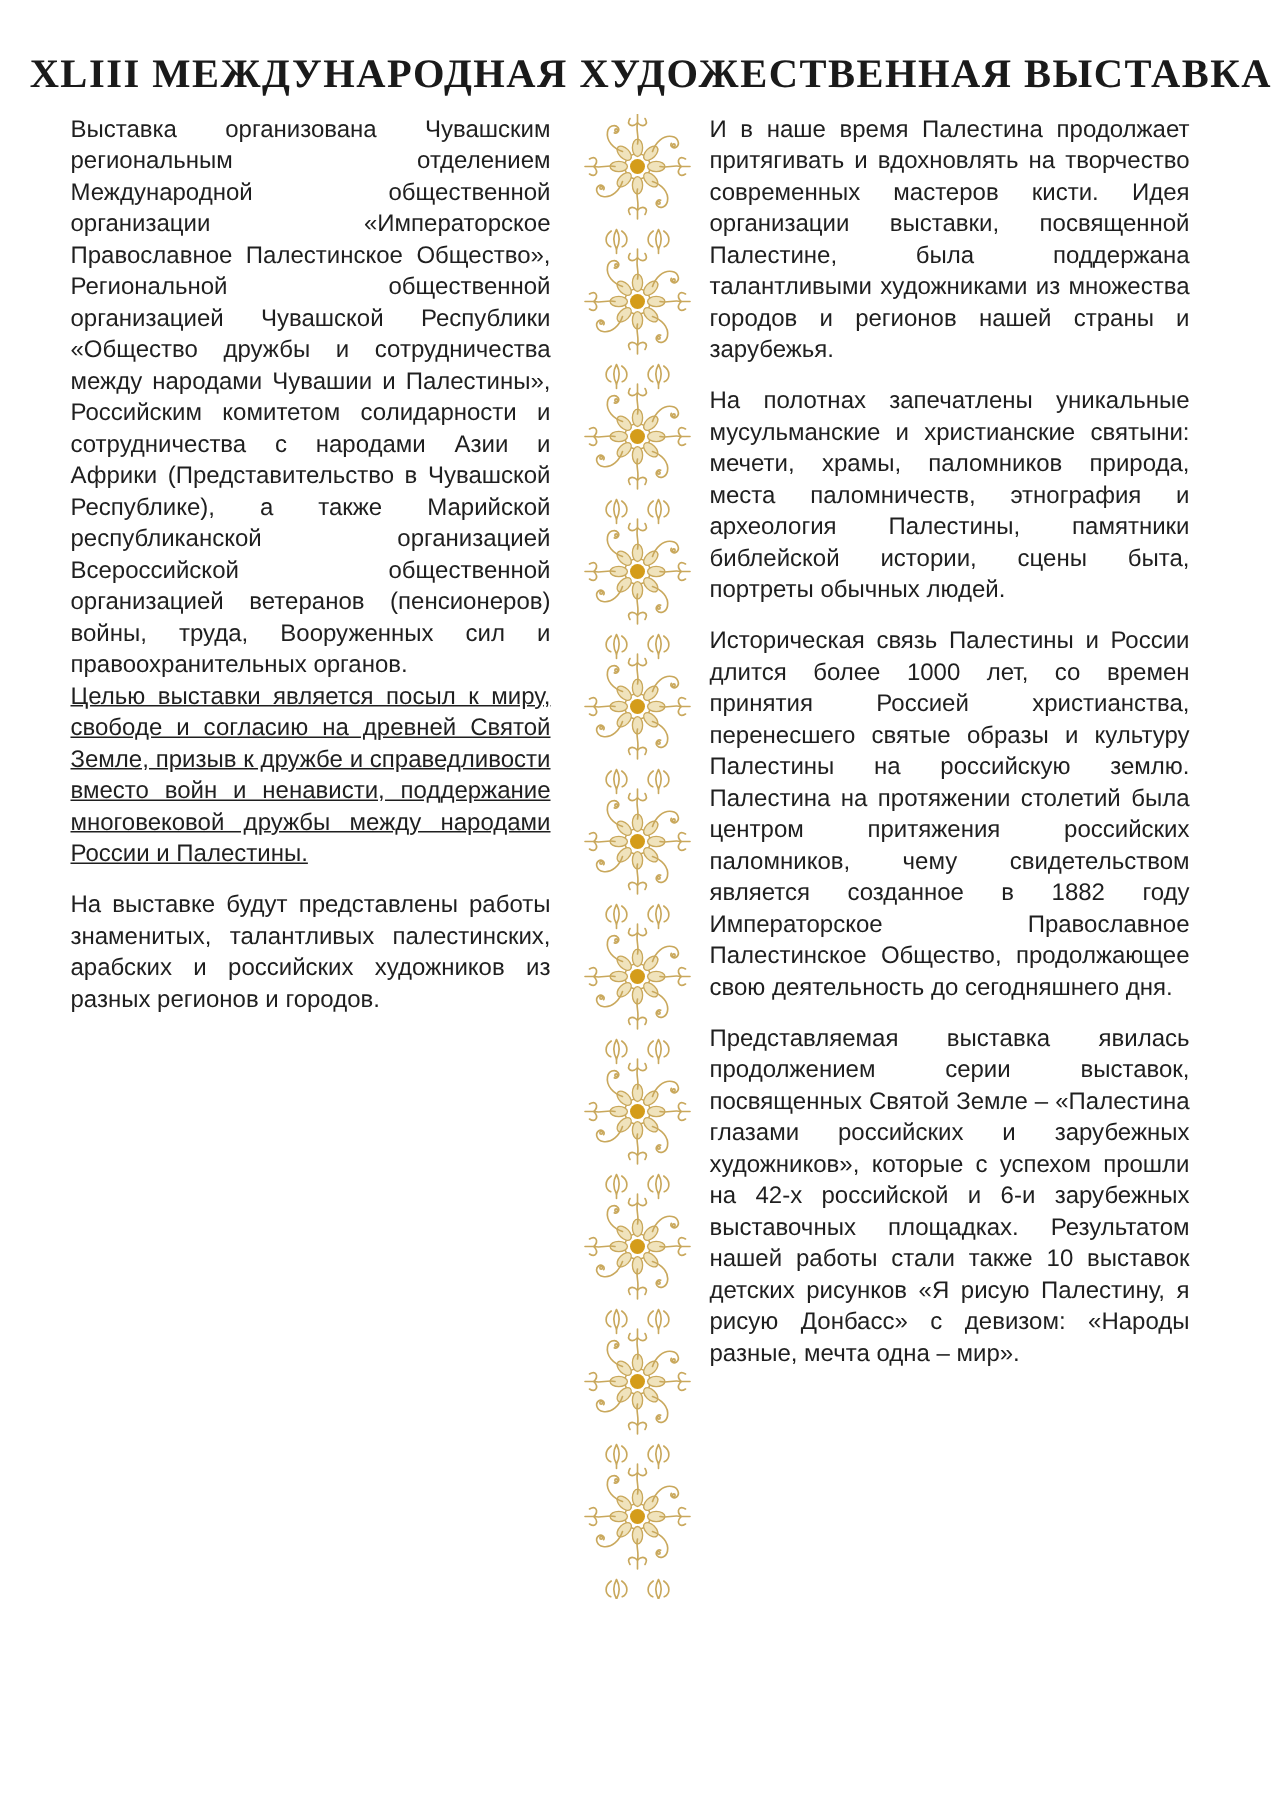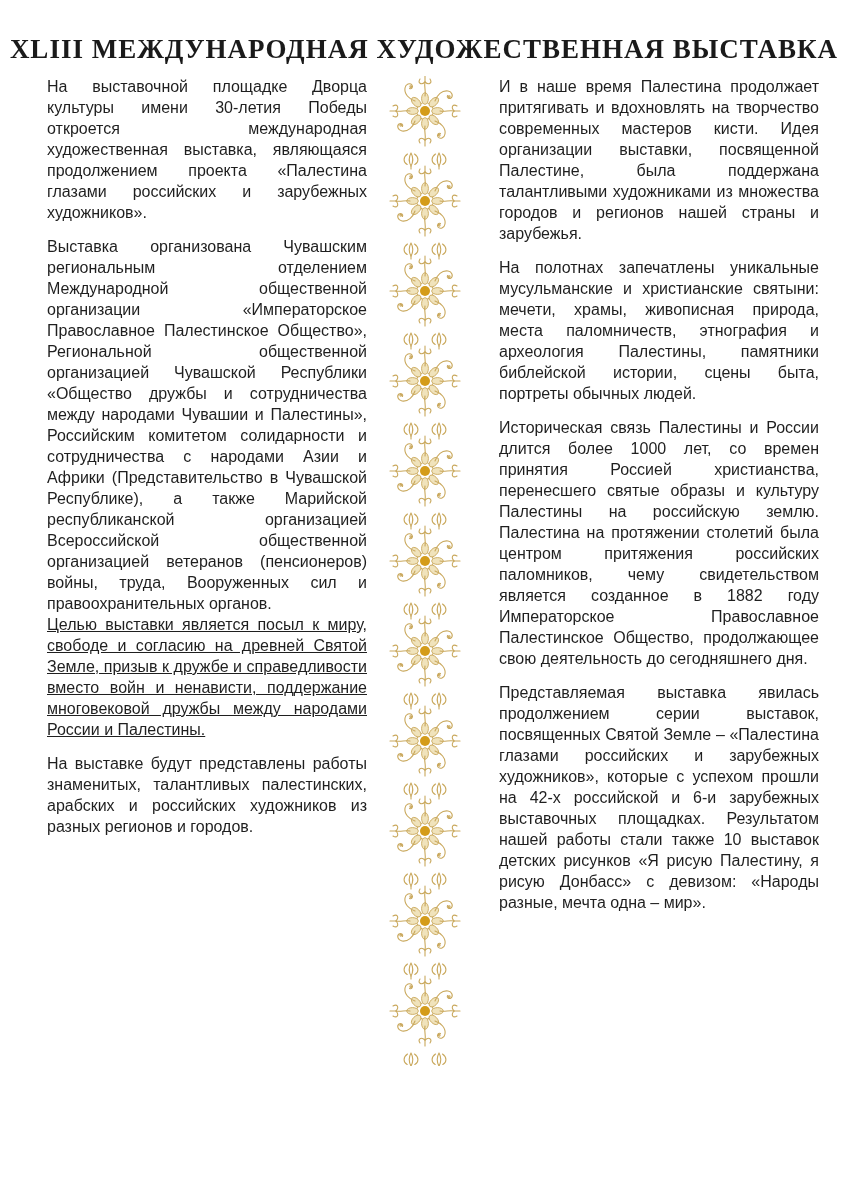--- a/index.html
+++ b/index.html
@@ -6,21 +6,21 @@
   .page {
     position: relative;
     width: 848px;
     height: 1200px;
     background: #ffffff;
     overflow: hidden;
     font-family: "Liberation Sans", sans-serif;
   }
   .supertitle {
     margin: 34px 0 0 0;
-    text-align: center;
+    text-align: right;
     font-family: "Liberation Serif", serif;
     font-weight: bold;
     font-size: 27px;
     line-height: 30px;
     letter-spacing: 1px;
     color: var(--ink, #1a1a1a);
   }
   .main-title {
     margin: 24px 0 0 0;
     text-align: center;
@@ -37,21 +37,21 @@
     margin-top: 12px;
   }
   .column {
     font-size: 16px;
     line-height: 21px;
     color: #1f1f1f;
     text-align: justify;
     hyphens: auto;
   }
   .column.left  { width: 320px; margin-left: 47px; }
-  .column.right { width: 320px; margin-left: 37px; }
+  .column.right { width: 320px; margin-left: 11px; }
   .divider {
     width: 74px;
     margin-left: 21px;
     flex: 0 0 auto;
   }
   .para { margin: 0; }
   .para + .para { margin-top: 13px; }
   .para.tight { margin-top: 0; text-decoration: underline; }
 
   
@@ -72,21 +72,20 @@
 <body>
 
 <div class="page">
 
   <h1 class="supertitle">XLIII МЕЖДУНАРОДНАЯ ХУДОЖЕСТВЕННАЯ ВЫСТАВКА</h1>
 
 
   <div class="content">
 
     <div class="column left">
-        <p class="para">На выставочной площадке Дворца культуры имени 30-летия Победы откроется международная художественная выставка, являющаяся продолжением проекта «Палестина глазами российских и зарубежных художников».</p>
         <p class="para">Выставка организована Чувашским региональным отделением Международной общественной организации «Императорское Православное Палестинское Общество», Региональной общественной организацией Чувашской Республики «Общество дружбы и сотрудничества между народами Чувашии и Палестины», Российским комитетом солидарности и сотрудничества с народами Азии и Африки (Представительство в Чувашской Республике), а также Марийской республиканской организацией Всероссийской общественной организацией ветеранов (пенсионеров) войны, труда, Вооруженных сил и правоохранительных органов.</p>
         <p class="para tight">Целью выставки является посыл к миру, свободе и согласию на древней Святой Земле, призыв к дружбе и справедливости вместо войн и ненависти, поддержание многовековой дружбы между народами России и Палестины.</p>
         <p class="para">На выставке будут представлены работы знаменитых, талантливых палестинских, арабских и российских художников из разных регионов и городов.</p>
       </div>
 
     <div class="divider">
       <svg id="ornament-svg" width="74" height="990" viewBox="0 0 74 990" xmlns="http://www.w3.org/2000/svg">
         <defs>
           <ellipse id="orn-petal" class="orn-petal" cx="0" cy="-12.5" rx="3.4" ry="5.8"></ellipse>
 
@@ -150,19 +149,19 @@
           <use href="#orn-unit" xlink:href="#orn-unit" y="540"></use>
           <use href="#orn-unit" xlink:href="#orn-unit" y="630"></use>
           <use href="#orn-unit" xlink:href="#orn-unit" y="720"></use>
           <use href="#orn-unit" xlink:href="#orn-unit" y="810"></use>
           <use href="#orn-unit" xlink:href="#orn-unit" y="900"></use>
         </svg>
     </div>
 
     <div class="column right">
         <p class="para">И в наше время Палестина продолжает притягивать и вдохновлять на творчество современных мастеров кисти. Идея организации выставки, посвященной Палестине, была поддержана талантливыми художниками из множества городов и регионов нашей страны и зарубежья.</p>
-        <p class="para">На полотнах запечатлены уникальные мусульманские и христианские святыни: мечети, храмы, живописная природа, места паломничеств, этнография и археология Палестины, памятники библейской истории, сцены быта, портреты обычных людей.</p>
+        <p class="para">На полотнах запечатлены уникальные мусульманские и христианские святыни: мечети, храмы, паломников природа, места паломничеств, этнография и археология Палестины, памятники библейской истории, сцены быта, портреты обычных людей.</p>
         <p class="para">Историческая связь Палестины и России длится более 1000 лет, со времен принятия Россией христианства, перенесшего святые образы и культуру Палестины на российскую землю. Палестина на протяжении столетий была центром притяжения российских паломников, чему свидетельством является созданное в 1882 году Императорское Православное Палестинское Общество, продолжающее свою деятельность до сегодняшнего дня.</p>
         <p class="para">Представляемая выставка явилась продолжением серии выставок, посвященных Святой Земле – «Палестина глазами российских и зарубежных художников», которые с успехом прошли на 42-х российской и 6-и зарубежных выставочных площадках. Результатом нашей работы стали также 10 выставок детских рисунков «Я рисую Палестину, я рисую Донбасс» с девизом: «Народы разные, мечта одна – мир».</p>
       </div>
 
   </div>
 </div>
 
 </body></html>

